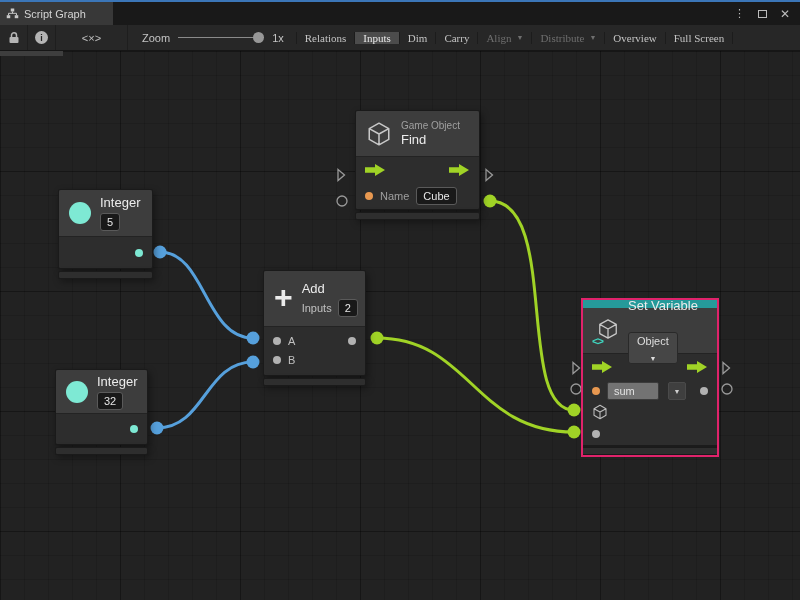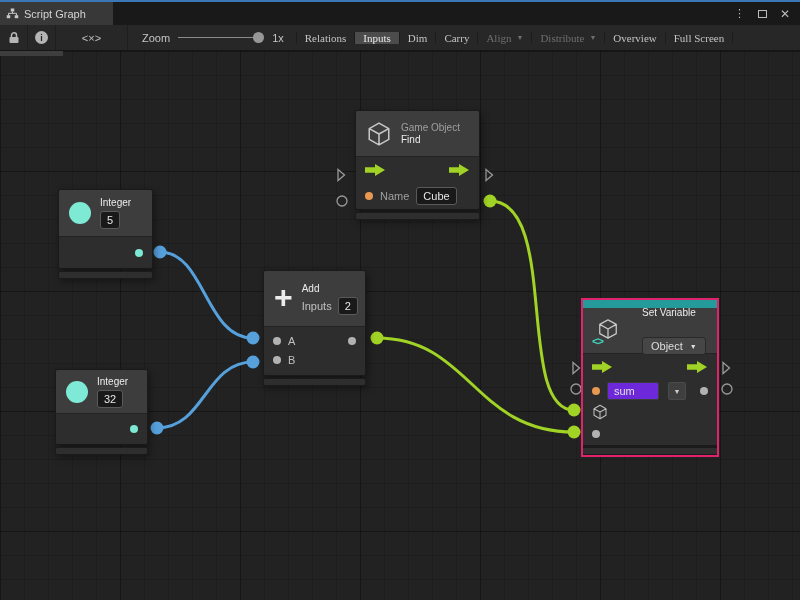--- a/index.html
+++ b/index.html
@@ -49,21 +49,21 @@
   .corner-strip{position:absolute;left:0;top:0;width:63px;height:5px;background:#3e3e3e;}
   .edge-layer{position:absolute;left:0;top:0;z-index:1;}
   
   .node{position:absolute;z-index:2;font-size:11px;color:#dcdcdc;}
   .nmain{background:#2d2d2d;border:1px solid #1a1a1a;border-radius:2px;
        box-shadow:2px 3px 7px rgba(0,0,0,.4);}
   .nhead{background:#3d3d3d;border-bottom:1px solid #232323;display:flex;align-items:center;
        gap:9px;padding:0 10px;border-radius:2px 2px 0 0;}
   .nhead-col{display:flex;flex-direction:column;align-items:flex-start;gap:3px;}
   .ncat{font-size:10px;color:#9f9f9f;}
-  .ntitle{font-size:10px;color:#ececec;}
+  .ntitle{font-size:13px;color:#ececec;}
   .nfoot{height:8px;background:#2e2e2e;border:1px solid #1a1a1a;margin-top:2px;border-radius:2px;
        box-shadow:2px 3px 7px rgba(0,0,0,.35);}
   .prow{display:flex;align-items:center;gap:7px;padding:0 9px;}
   .dot{width:9px;height:9px;border-radius:50%;flex:0 0 auto;}
   .dot.sm{width:8px;height:8px;}
   .dot.teal{background:var(--tealdot);}
   .dot.orange{background:var(--orange);}
   .dot.grey{background:var(--greydot);}
   .field{background:#191919;border:1px solid #5a5a5a;border-radius:3px;color:#e6e6e6;
        padding:1px 6px;font-size:11px;line-height:14px;}
@@ -74,22 +74,22 @@
   .plabel{color:#c0c0c0;}
   .sublabel{color:#9f9f9f;}
   
   .sel-wrap{position:absolute;z-index:2;border:2px solid var(--pink);background:#1b1b1b;
        font-size:11px;color:#dcdcdc;}
   .teal-strip{height:8px;background:var(--tealstrip);}
   .sel-wrap .nhead{border-radius:0;}
   .sel-wrap .nbody{background:#2d2d2d;}
   .sel-wrap .nfoot{margin:2px 0 0 0;border-left:none;border-right:none;box-shadow:none;border-radius:0;}
   .dropdown-btn{display:inline-flex;align-items:center;gap:7px;background:#464646;
-       border:1px solid #292929;border-radius:3px;padding:2px 8px;color:#dedede;}
-  .select-box{background:#6d28d9;border:1px solid #3c3c3c;border-radius:2px;color:#e2e2e2;
+       border:1px solid #292929;border-radius:3px;padding:2px 8px;color:#dedede;flex-direction:column;}
+  .select-box{background:#737373;border:1px solid #3c3c3c;border-radius:2px;color:#e2e2e2;
        width:52px;padding:1px 6px;line-height:14px;}
   .select-btn{background:#3f3f3f;border:1px solid #4a4a4a;border-radius:2px;width:18px;height:18px;
        display:inline-flex;align-items:center;justify-content:center;color:#cfcfcf;margin-left:2px;}
   .setvar-icon{position:relative;width:26px;height:26px;flex:0 0 auto;}
   .setvar-icon .brackets{position:absolute;left:-1px;bottom:-3px;color:#40d6c0;font-weight:bold;
        font-size:11px;letter-spacing:-1px;}
 </style>
 </head>
 <body>
 
@@ -270,21 +270,21 @@
 
   <div class="sel-wrap" style="left:581px;top:247px;width:138px;">
     <div class="teal-strip"></div>
     <div class="nhead" style="height:46px;">
       <span class="setvar-icon">
         <svg width="22" height="22" viewBox="0 0 24 24" style="position:absolute;right:0;top:0;">
           <path d="M12 2 L21 7 V17 L12 22 L3 17 V7 Z M3 7 L12 12 L21 7 M12 12 V22" stroke="#c8c8c8" stroke-width="1.4" fill="none" stroke-linejoin="round"></path>
         </svg>
         <span class="brackets">&lt;&gt;</span>
       </span>
-      <div class="nhead-col" style="gap:19px;margin-left:14px;">
+      <div class="nhead-col" style="gap:19px;">
         <span class="ntitle">Set Variable</span>
         <span class="dropdown-btn">
           <span>Object</span>
           <span class="chev">▼</span>
         </span>
       </div>
     </div>
     <div class="nbody">
       <div class="prow" style="height:26px;">
         <svg width="21" height="12" viewBox="0 0 21 12">

